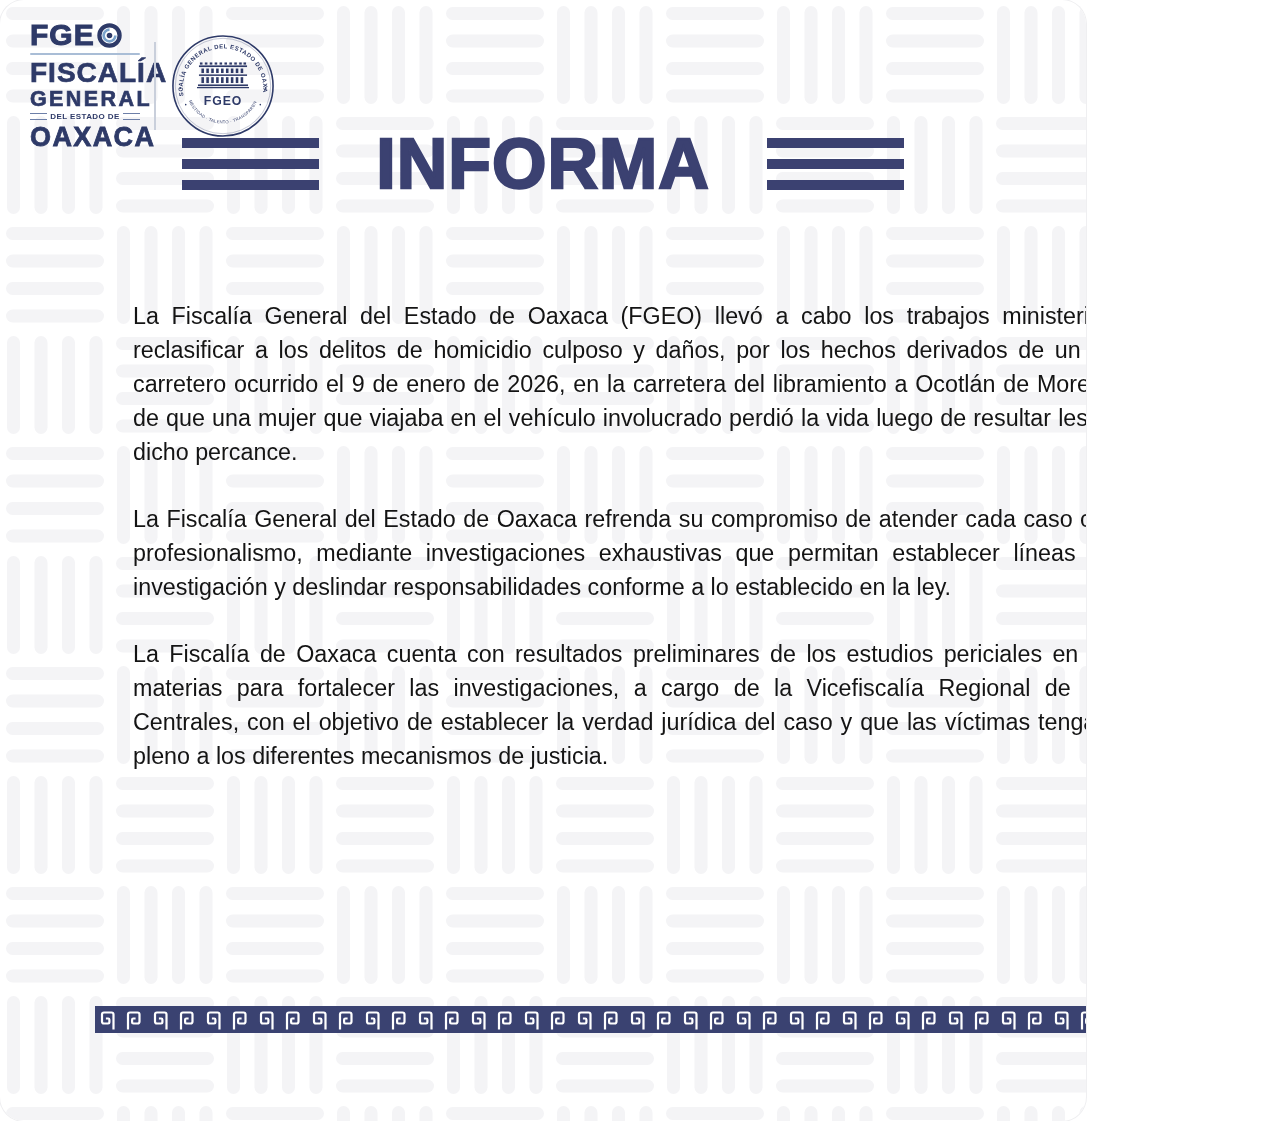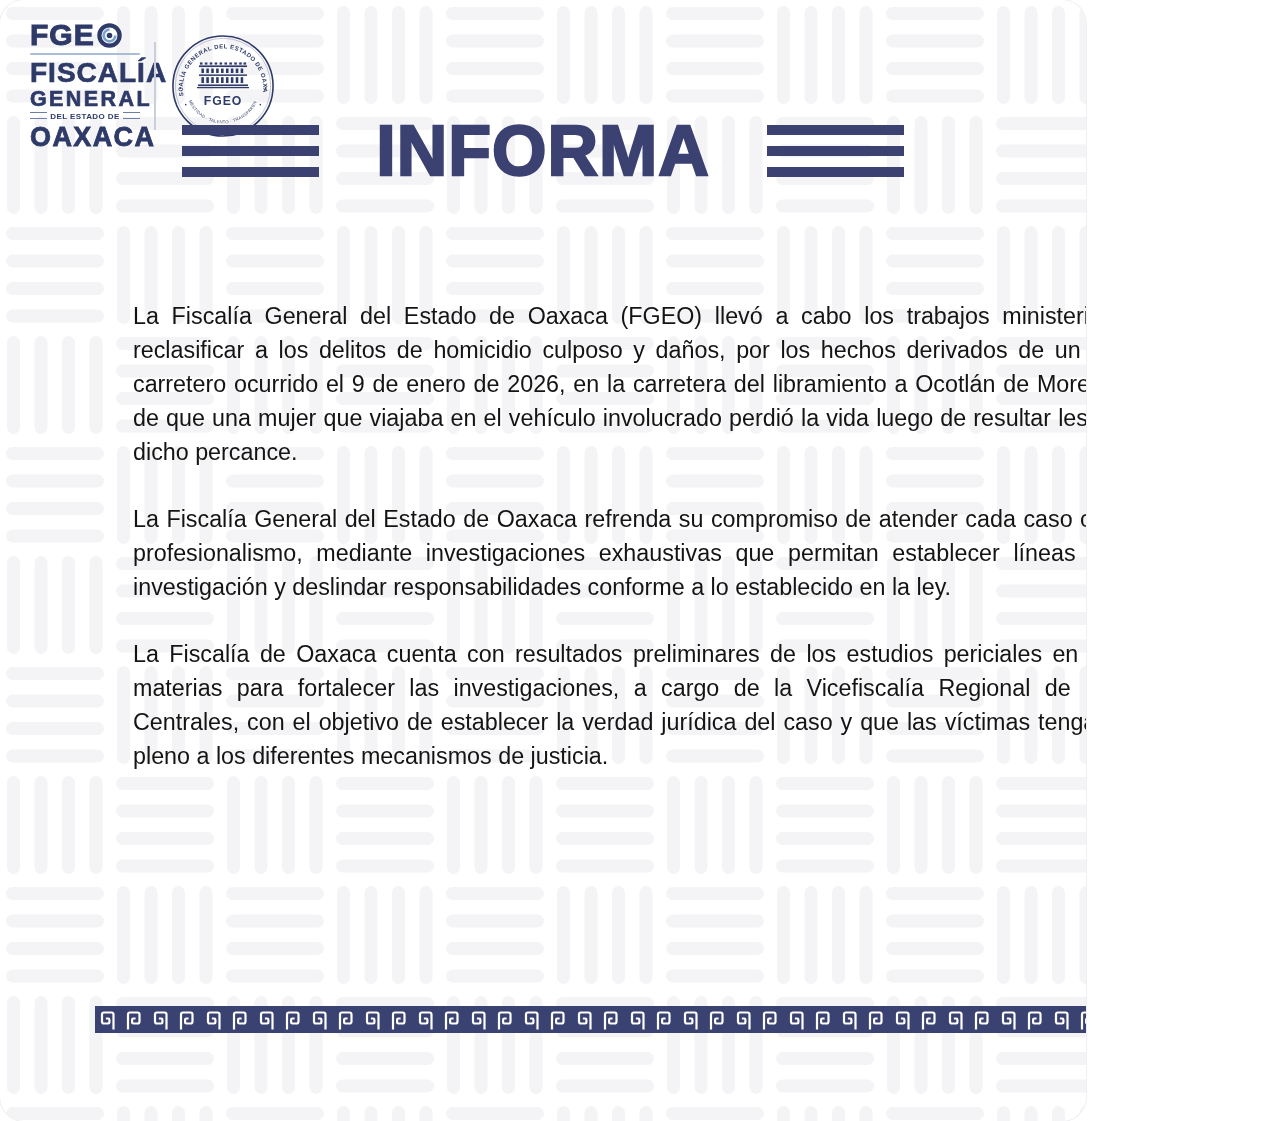--- a/index.html
+++ b/index.html
@@ -18,29 +18,29 @@
   
   .logo-row{position:absolute;left:30px;top:20px;z-index:2;display:flex;align-items:center;}
   .wordmark{width:110px;color:var(--logo-navy,#2e3a68);}
   .acro-row{display:flex;align-items:center;gap:2px;}
   .acro{font-size:30px;font-weight:900;line-height:1;letter-spacing:1px;
         -webkit-text-stroke:1px var(--logo-navy,#2e3a68);}
   .o-icon{display:block;}
   .logo-rule{height:2.2px;background:#a9bdd6;margin:3px 0 3px;border-radius:2px;}
   .wm1{font-size:28px;font-weight:900;letter-spacing:1px;-webkit-text-stroke:.7px var(--logo-navy,#2e3a68);line-height:1.05;}
   .wm2{font-size:21.5px;font-weight:900;letter-spacing:2.4px;-webkit-text-stroke:.7px var(--logo-navy,#2e3a68);line-height:1.05;}
-  .wm3row{display:flex;gap:3px;margin:2px 0;}
+  .wm3row{display:flex;align-items:center;gap:3px;margin:2px 0;}
   .wm3{font-size:8px;font-weight:bold;letter-spacing:.4px;white-space:nowrap;}
   .dline{flex:1;height:5px;border-top:1.7px solid #6d7fa8;border-bottom:1.7px solid #6d7fa8;}
   .wm4{font-size:27px;font-weight:900;letter-spacing:1.4px;-webkit-text-stroke:.8px var(--logo-navy,#2e3a68);line-height:1.05;}
   .logo-divider{width:1.5px;height:88px;background:#c9cfdb;margin:0 14px;}
   .seal{color:var(--logo-navy,#2e3a68);}
 
   
-  .title-row{position:absolute;top:116px;left:0;right:0;z-index:2;
+  .title-row{position:absolute;top:129px;left:0;right:0;z-index:2;
              display:flex;justify-content:center;align-items:center;gap:57px;}
   .bars{display:flex;flex-direction:column;gap:11px;}
   .bars i{display:block;width:137px;height:10px;background:var(--navy,#3b4171);}
   .informa{margin:0;font-size:70px;font-weight:900;line-height:1;letter-spacing:1px;
            color:var(--navy,#3b4171);-webkit-text-stroke:2.3px var(--navy,#3b4171);}
 
   
   .body-text{position:absolute;left:133px;top:299px;width:1058px;z-index:2;}
   .body-text p{margin:0 0 33px;font-size:23.3px;line-height:34px;text-align:justify;
                color:var(--text-black,#141414);}

